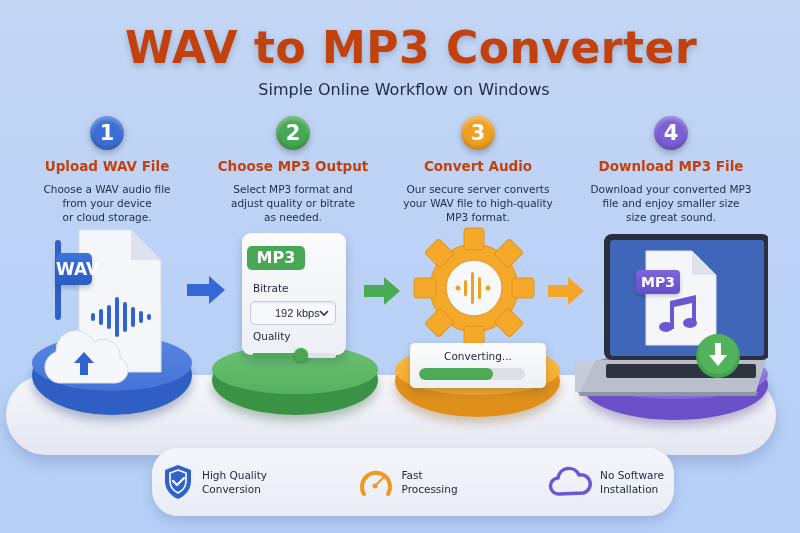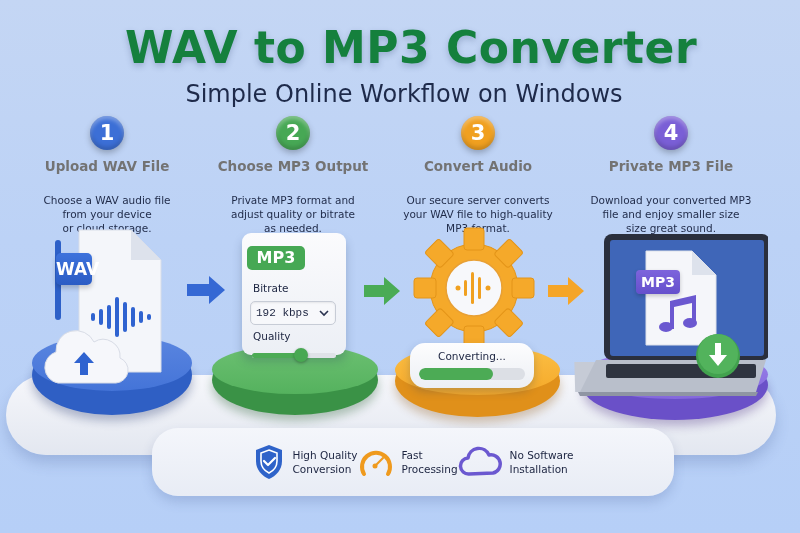--- a/index.html
+++ b/index.html
@@ -6,45 +6,45 @@
   html, body { width: 800px; height: 533px; overflow: hidden; }
   body {
     font-family: "Liberation Sans", "DejaVu Sans", sans-serif;
     background: linear-gradient(180deg, #c4d6f4 0%, #bcd2f6 45%, #b6cff7 100%);
     position: relative;
     color: #141a33;
   }
   .title {
     position: absolute; left: 0; right: 0; top: 22px;
     text-align: center; font-size: 44px; font-weight: 900; letter-spacing: 0.5px;
-    color: #15803d;
+    color: #c2410c;
     font-family: "DejaVu Sans", sans-serif;
     text-shadow: 0 3px 6px rgba(30,50,100,0.25);
     padding-left: 22px;
   }
   .subtitle {
     position: absolute; left: 8px; right: 0; top: 80px;
-    text-align: center; font-size: 24px; color: #1e2a4a;
+    text-align: center; font-size: 16px; color: #1e2a4a;
     font-family: "DejaVu Sans", sans-serif;
   }
   .step {
     position: absolute; top: 116px; width: 190px; text-align: center;
   }
   .step .num {
     width: 34px; height: 34px; border-radius: 50%; margin: 0 auto;
     color: #fff; font-weight: bold; font-size: 21px; line-height: 34px;
     font-family: "DejaVu Sans", sans-serif;
     box-shadow: 0 3px 6px rgba(0,0,0,0.25), inset 0 -3px 4px rgba(0,0,0,0.18), inset 0 3px 4px rgba(255,255,255,0.35);
   }
   .step .stitle {
-    margin-top: 8px; font-size: 13.5px; font-weight: bold; color: #737373;
+    margin-top: 8px; font-size: 13.5px; font-weight: bold; color: #c2410c;
     font-family: "DejaVu Sans", sans-serif;
   }
   .step .sdesc {
-    margin-top: 19px; font-size: 10.5px; line-height: 14px; color: #1f2a48;
+    margin-top: 8px; font-size: 10.5px; line-height: 14px; color: #1f2a48;
     font-family: "DejaVu Sans", sans-serif; white-space: pre-line;
   }
 
   
   .platform {
     position: absolute; left: 6px; top: 375px; width: 770px; height: 80px;
     border-radius: 40px; background: linear-gradient(180deg,#f6f7fb 0%,#e3e7f0 100%);
     box-shadow: 0 8px 14px rgba(60,80,140,0.22);
   }
   .pedestal {
@@ -52,44 +52,44 @@
   }
   .pedestal .top {
     position: absolute; left: 0; top: 0; width: 100%; height: 70%;
     border-radius: 50%;
   }
 
   .arrow { position: absolute; }
 
   
   .features {
-    position: absolute; left: 152px; top: 428px; width: 522px; height: 68px;
+    position: absolute; left: 152px; top: 448px; width: 522px; height: 68px;
     background: linear-gradient(180deg,#f4f6fb,#e8ecf5);
     border-radius: 26px;
     box-shadow: 0 6px 12px rgba(60,80,140,0.2);
-    display: flex; align-items: center; justify-content: center; padding: 0 10px;
+    display: flex; align-items: center; justify-content: space-between; padding: 0 10px;
   }
   .feat { display: flex; align-items: center; gap: 8px; }
   .feat .ftext { font-size: 10.5px; line-height: 14px; color: #1c2440; font-family: "DejaVu Sans", sans-serif; white-space: pre-line; }
 
   
   .mp3card {
     position: absolute; left: 242px; top: 233px; width: 104px; height: 122px;
     background: linear-gradient(180deg,#fbfbfd,#eceff5); border-radius: 9px;
     box-shadow: 0 6px 10px rgba(40,60,90,0.25);
   }
   .mp3card .tag {
     position: absolute; left: 5px; top: 13px; width: 58px; height: 24px;
     background: #46a854; border-radius: 5px; color: #fff; font-weight: bold;
     font-size: 16px; line-height: 24px; text-align: center; font-family: "DejaVu Sans", sans-serif;
   }
   .mp3card .lbl { position: absolute; left: 11px; font-size: 10.5px; color: #1c2440; font-family: "DejaVu Sans", sans-serif; }
   .conv {
-    position: absolute; left: 410px; top: 343px; width: 124px; height: 45px;
-    background: linear-gradient(180deg,#fdfdfe,#eceff4); border-radius: 15px;
+    position: absolute; left: 410px; top: 343px; width: 136px; height: 45px;
+    background: linear-gradient(180deg,#fdfdfe,#eceff4); border-radius: 5px;
     box-shadow: 0 4px 8px rgba(40,60,90,0.25);
   }
   .conv .ctext { position: absolute; left: 0; right: 0; top: 7px; text-align: center; font-size: 10.5px; color: #1c2440; font-family: "DejaVu Sans", sans-serif; }
   .conv .bar { position: absolute; left: 9px; top: 25px; width: 106px; height: 12px; border-radius: 6px; background: #dcdfe5; overflow: hidden; }
   .conv .fill { height: 100%; border-radius: 6px; background: #4cab55; }
 </style>
 </head>
 <body>
 
 <div class="title">WAV to MP3 Converter</div>
@@ -98,34 +98,34 @@
 <div class="step" style="left:12px">
   <div class="num" style="background:#3c6fd6">1</div>
   <div class="stitle">Upload WAV File</div>
   <div class="sdesc">Choose a WAV audio file
 from your device
 or cloud storage.</div>
 </div>
 <div class="step" style="left:198px">
   <div class="num" style="background:#47a855">2</div>
   <div class="stitle">Choose MP3 Output</div>
-  <div class="sdesc">Private MP3 format and
+  <div class="sdesc">Select MP3 format and
 adjust quality or bitrate
 as needed.</div>
 </div>
 <div class="step" style="left:383px">
   <div class="num" style="background:#f0a020">3</div>
   <div class="stitle">Convert Audio</div>
   <div class="sdesc">Our secure server converts
 your WAV file to high-quality
 MP3 format.</div>
 </div>
 <div class="step" style="left:576px">
   <div class="num" style="background:#7a5fd6">4</div>
-  <div class="stitle">Private MP3 File</div>
+  <div class="stitle">Download MP3 File</div>
   <div class="sdesc">Download your converted MP3
 file and enjoy smaller size
 size great sound.</div>
 </div>
 
 <div class="platform"></div>
 
 <div class="pedestal" style="left:32px;top:335px;width:160px;height:80px;background:#2f5fc4;box-shadow:0 6px 10px rgba(20,40,100,0.3)">
   <div class="top" style="background:linear-gradient(180deg,#5b86e0,#4474d8)"></div>
 </div>
@@ -163,21 +163,21 @@
 <svg class="arrow" style="left:185px;top:275px" width="42" height="30" viewBox="0 0 42 30">
   <path d="M2 9 h22 v-8 l16 14 l-16 14 v-8 h-22 z" fill="#3568d4"></path>
 </svg>
 
 <div class="mp3card">
   <div class="tag">MP3</div>
   <div class="lbl" style="top:49px">Bitrate</div>
   <div class="lbl" style="top:97px">Quality</div>
 </div>
 <div style="position:absolute;left:250px;top:301px;width:86px;height:24px;border:1px solid #c7ccd6;border-radius:5px;background:#f7f8fb;box-shadow:inset 0 1px 2px rgba(0,0,0,0.08)">
-  <span style="position:absolute;left:5px;top:5px;font-size:11px;color:#1c2440;font-family:Liberation Mono, monospace">192 kbps</span>
+  <span style="position:absolute;left:24px;top:5px;font-size:11px;color:#1c2440;font-family:Liberation Sans, sans-serif">192 kbps</span>
   <svg style="position:absolute;right:6px;top:8px" width="10" height="7" viewBox="0 0 10 7">
       <path d="M1 1 l4 4 l4 -4" stroke="#2a3350" stroke-width="1.6" fill="none"></path>
     </svg>
 </div>
 <div style="position:absolute;left:252px;top:353px;width:84px;height:5px;border-radius:3px;background:#dfe2e8">
   <div style="width:58%;height:100%;border-radius:3px;background:#4cab55"></div>
   <div style="position:absolute;left:42px;top:-5px;width:14px;height:14px;border-radius:50%;background:#48a852;box-shadow:0 1px 3px rgba(0,0,0,0.3)"></div>
 </div>
 
 <svg class="arrow" style="left:362px;top:276px" width="40" height="30" viewBox="0 0 40 30">

